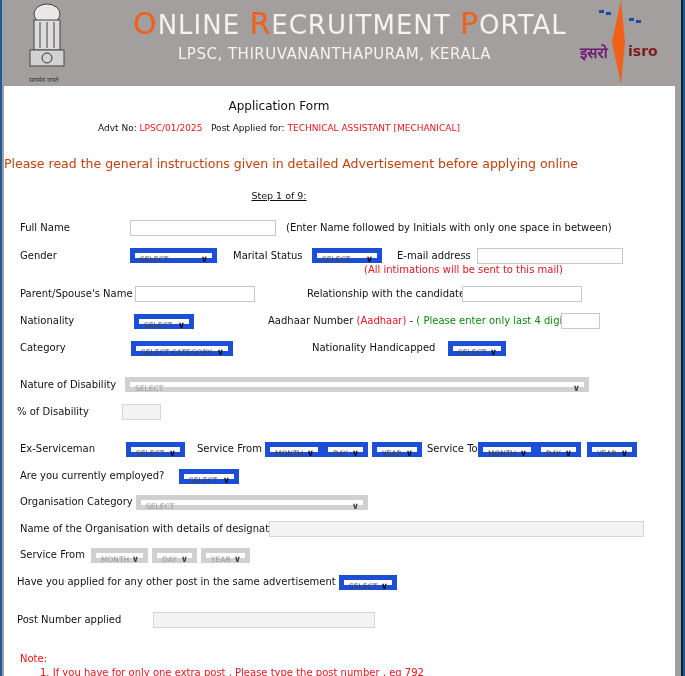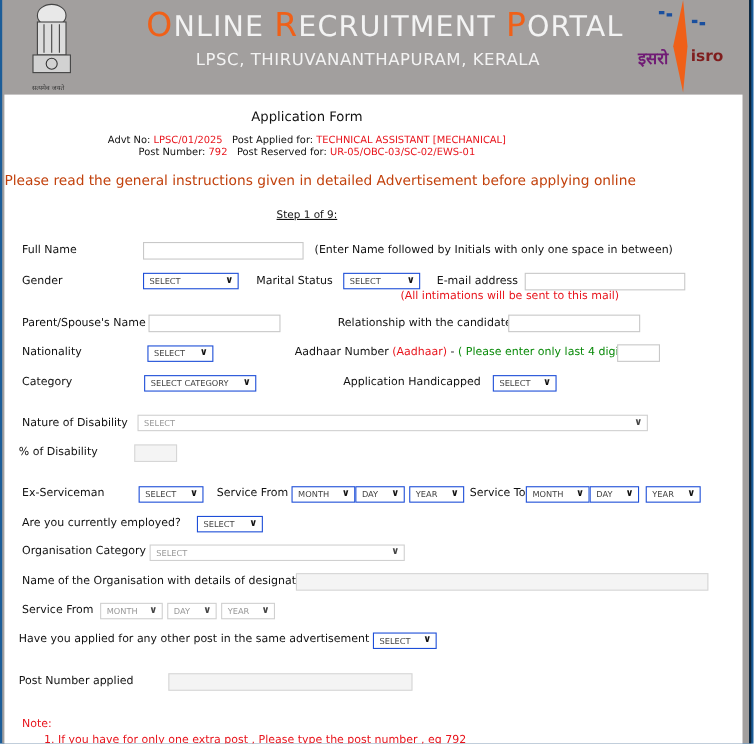--- a/index.html
+++ b/index.html
@@ -39,21 +39,21 @@
     .t { position: absolute; white-space: nowrap; font-size: 10px; color: #111; }
     .center { left: 0; width: 550px; text-align: center; }
     .red { color: #e8141c; }
     .blue { color: #c2410c; }
     .green { color: #0a8a0a; }
     .inp {
       position: absolute; height: 16px; border: 1px solid #c8c8c8; background: #fff;
     }
     .inp.dis { background: #f4f4f4; border-color: #d6d6d6; }
     .sel {
-      position: absolute; height: 15px; border: 1px solid #1d4ed8; background: #fff;
+      position: absolute; height: 15px; border: 5px solid #1d4ed8; background: #fff;
       font-size: 7.5px; color: #444; padding-left: 5px; line-height: 13px; white-space: nowrap;
     }
     .sel .chev {
       position: absolute; right: 4px; top: 0px; font-size: 9px; color: #111; font-weight: bold;
     }
     .sel.dis { border-color: #d0d0d0; color: #999; }
     .sel.dis .chev { color: #444; }
   </style>
 </head>
 <body>
@@ -85,23 +85,20 @@
     <div class="isro-en">isro</div>
   </div>
 </div>
 <div class="right-strip"></div>
 
 <div class="page">
   <div class="t center" style="top:13px;font-size:12px;">Application Form</div>
   <div class="t center" style="top:37px;font-size:9px;">
     <span>Advt No: </span><span class="red">LPSC/01/2025</span>&nbsp;&nbsp;&nbsp;<span>Post Applied for: </span><span class="red">TECHNICAL ASSISTANT [MECHANICAL]</span>
   </div>
-  <div class="t center" style="top:48px;font-size:9px;">
-    <span>Post Number: </span><span class="red">792</span>&nbsp;&nbsp;&nbsp;<span>Post Reserved for: </span><span class="red">UR-05/OBC-03/SC-02/EWS-01</span>
-  </div>
   <div class="t center blue" style="top:70px;font-size:12.5px;">Please read the general instructions given in detailed Advertisement before applying online</div>
   <div class="t center" style="top:104px;font-size:9.5px;text-decoration:underline;">Step 1 of 9:</div>
 
   <div class="t" style="left:16px;top:136px;">Full Name</div>
   <div class="inp" style="left:126px;top:134px;width:146px;"></div>
   <div class="t" style="left:282px;top:136px;">(Enter Name followed by Initials with only one space in between)</div>
 
   <div class="t" style="left:16px;top:164px;">Gender</div>
   <div class="sel" style="left:126px;top:162px;width:87px;"><span>SELECT</span><span class="chev">∨</span></div>
   <div class="t" style="left:229px;top:164px;">Marital Status</div>
@@ -117,21 +114,21 @@
 
   <div class="t" style="left:16px;top:229px;text-align:right;">Nationality</div>
   <div class="sel" style="left:130px;top:228px;width:60px;"><span>SELECT</span><span class="chev">∨</span></div>
   <div class="t" style="left:264px;top:229px;">
     <span>Aadhaar Number </span><span class="red">(Aadhaar)</span><span> - </span><span class="green">( Please enter only last 4 digits)</span>
   </div>
   <div class="inp" style="left:557px;top:227px;width:39px;"></div>
 
   <div class="t" style="left:16px;top:256px;">Category</div>
   <div class="sel" style="left:127px;top:255px;width:102px;"><span>SELECT CATEGORY</span><span class="chev">∨</span></div>
-  <div class="t" style="left:308px;top:256px;">Application Handicapped</div>
+  <div class="t" style="left:308px;top:256px;">Nationality Handicapped</div>
   <div class="sel" style="left:444px;top:255px;width:58px;"><span>SELECT</span><span class="chev">∨</span></div>
 
   <div class="t" style="left:16px;top:293px;text-align:center;">Nature of Disability</div>
   <div class="sel dis" style="left:121px;top:291px;width:464px;"><span>SELECT</span><span class="chev">∨</span></div>
 
   <div class="t" style="left:13px;top:320px;">% of Disability</div>
   <div class="inp dis" style="left:118px;top:318px;width:39px;"></div>
 
   <div class="t" style="left:16px;top:357px;">Ex-Serviceman</div>
   <div class="sel" style="left:122px;top:356px;width:59px;"><span>SELECT</span><span class="chev">∨</span></div>

